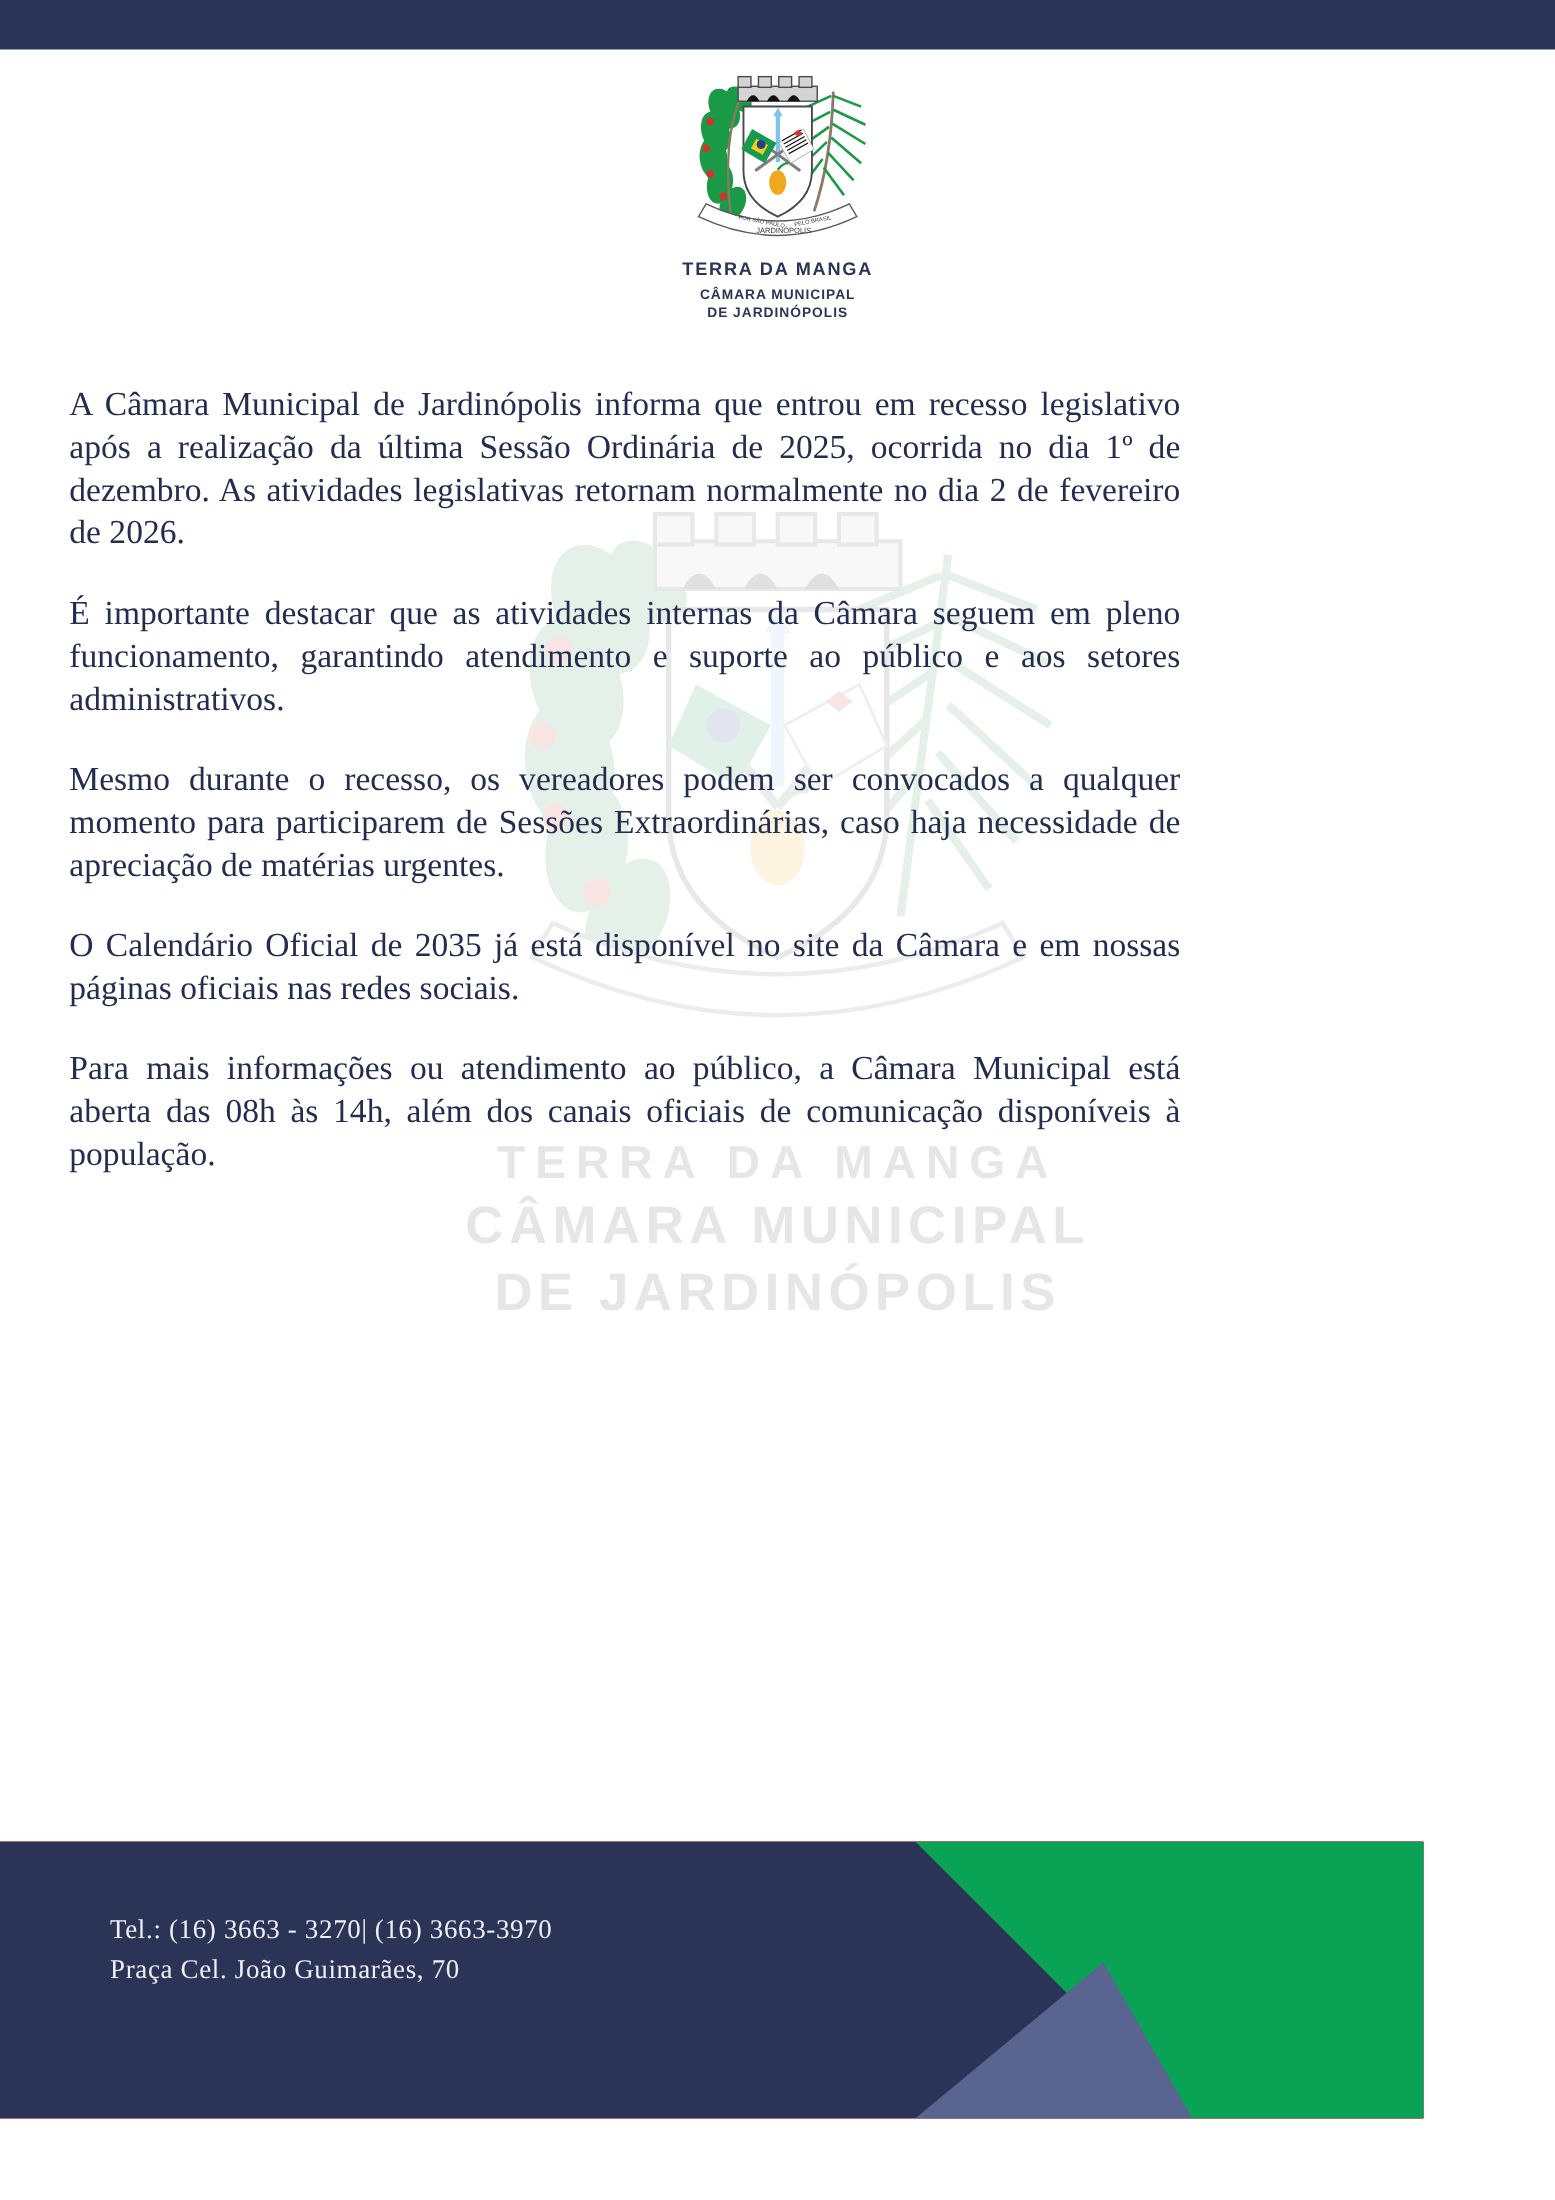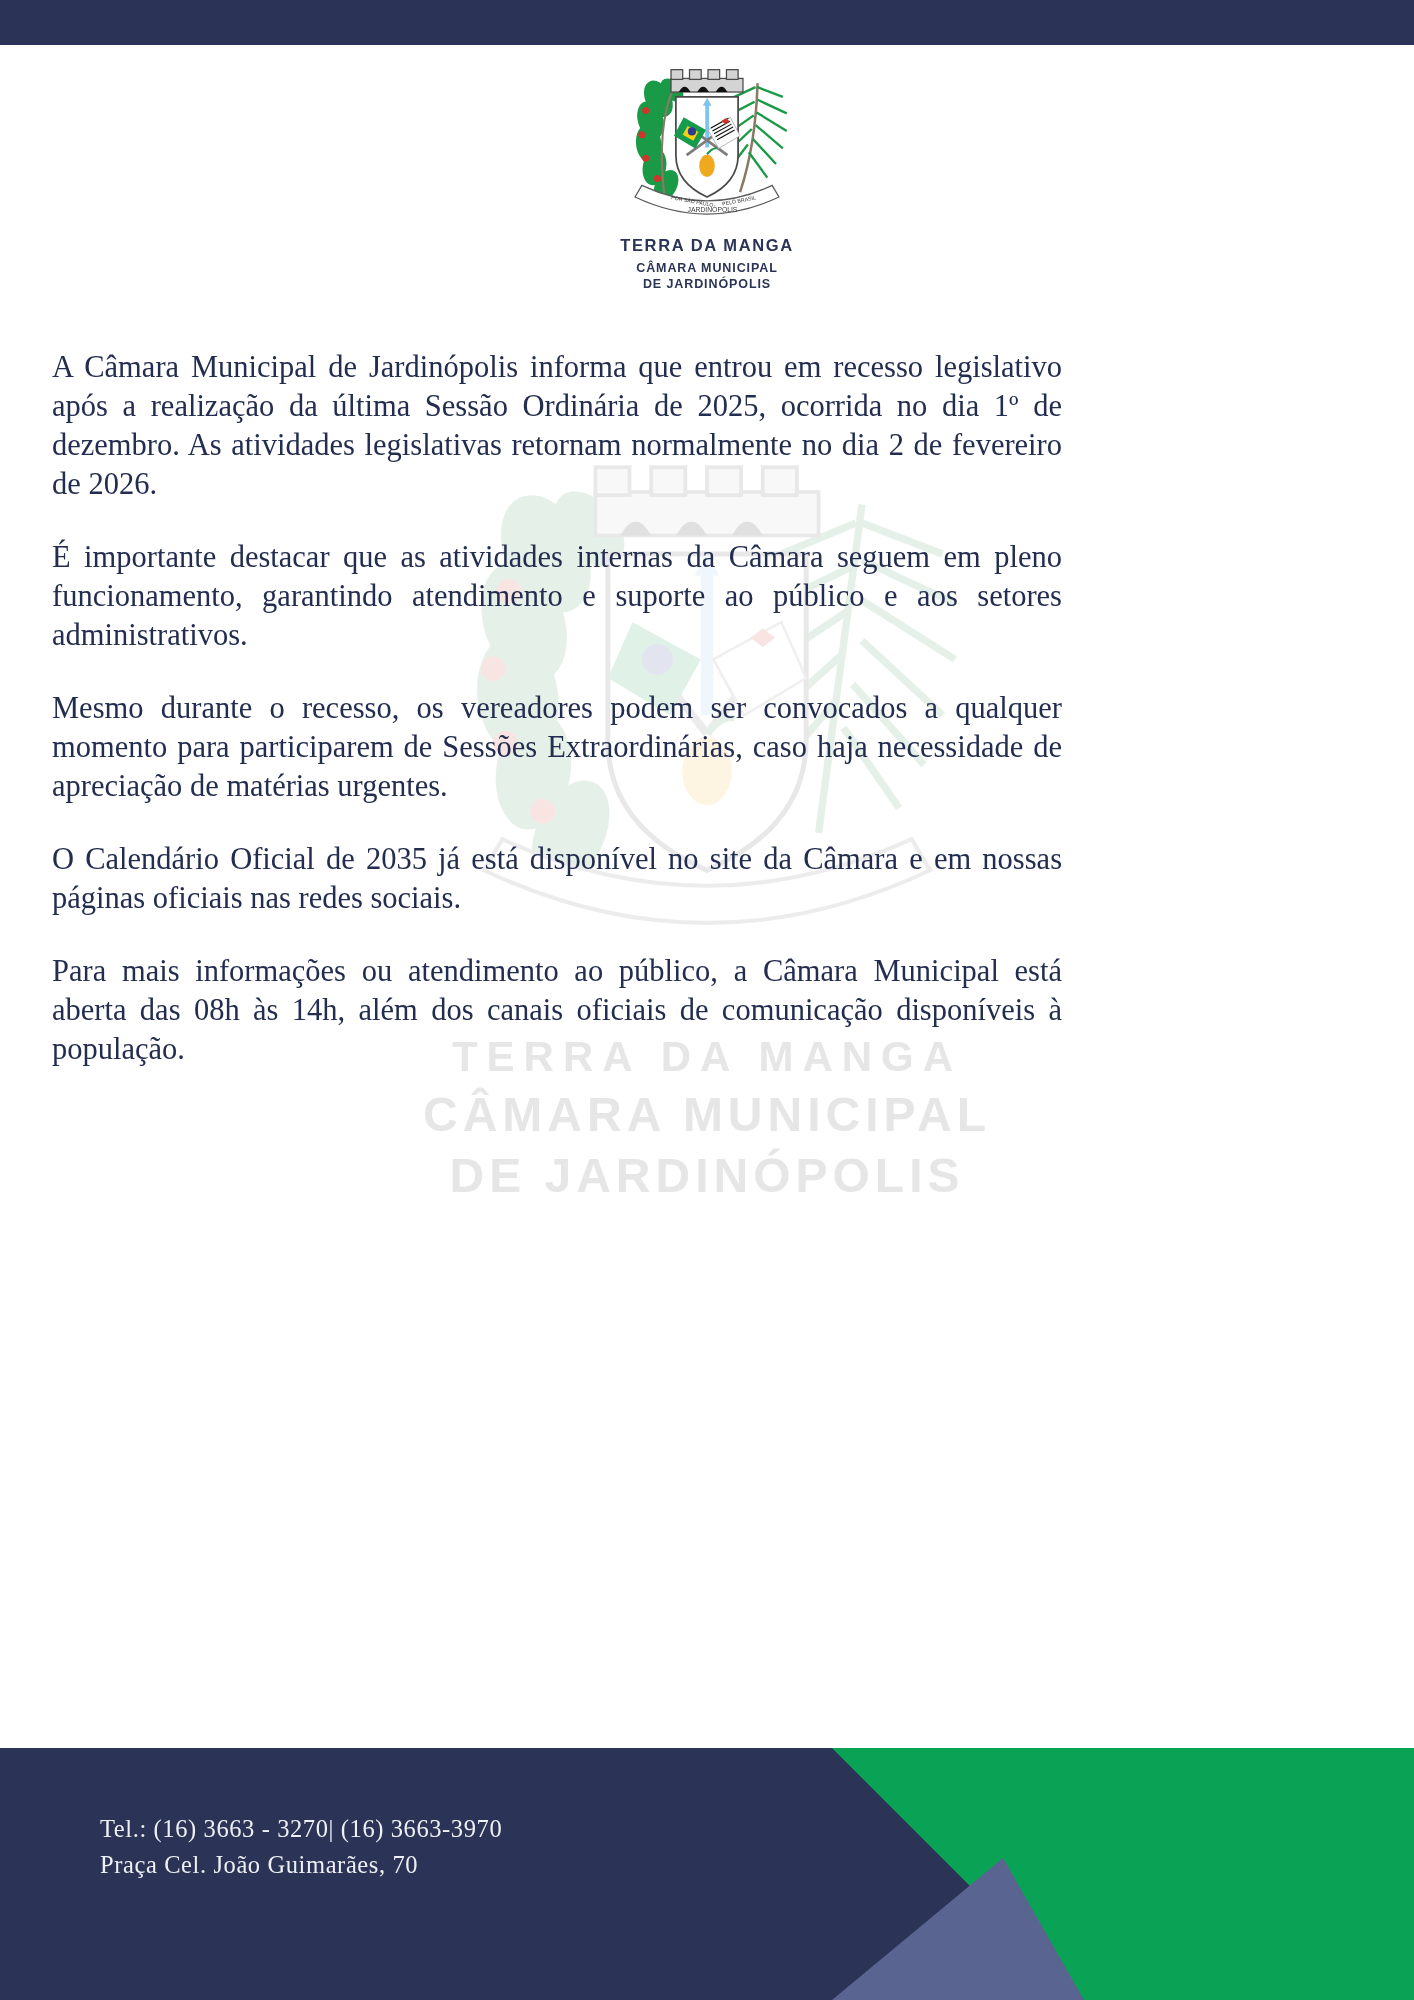--- a/index.html
+++ b/index.html
@@ -83,40 +83,40 @@
     letter-spacing: 4px;
     line-height: 1.28;
   }
   .wm-t1 { font-size: 42px; letter-spacing: 9px; }
   .wm-t2 { font-size: 48px; letter-spacing: 5px; }
   .wm-t3 { font-size: 48px; letter-spacing: 5px; }
 
   
   .content {
     position: absolute;
-    left: 52px;
+    left: 63px;
     top: 348px;
     width: 1010px;
     z-index: 3;
   }
   .para {
     color: #232d4f;
     font-size: 30.5px;
     line-height: 1.28;
     text-align: justify;
     margin: 0 0 34px 0;
   }
   .para:last-child { margin-bottom: 0; margin-top: 19px; }
 
   
   .footer {
     position: absolute;
     left: 0;
-    top: 1748px;
-    width: 1414px;
+    top: 1674px;
+    width: 1294px;
     height: 252px;
     overflow: hidden;
     background: #b91c1c;
   }
   .footer svg {
     position: absolute;
     left: 0; top: 0;
   }
   .footer-text {
     position: absolute;

